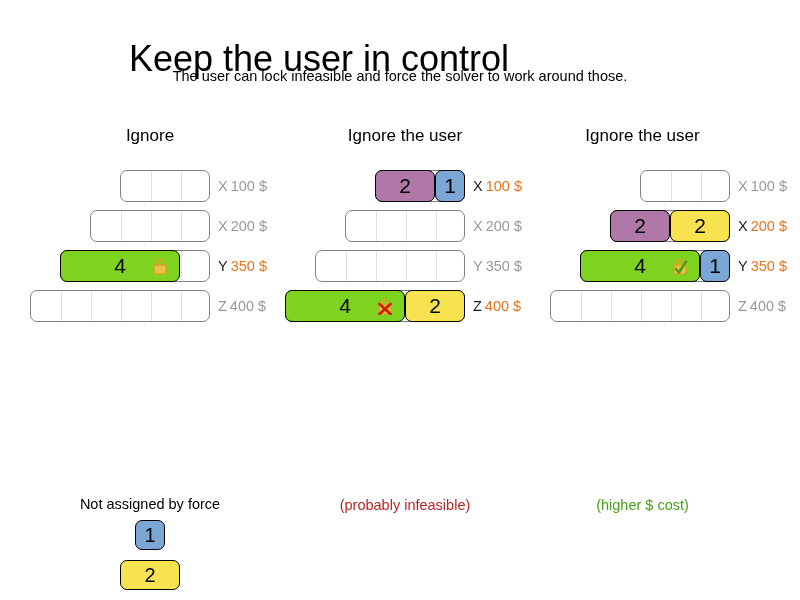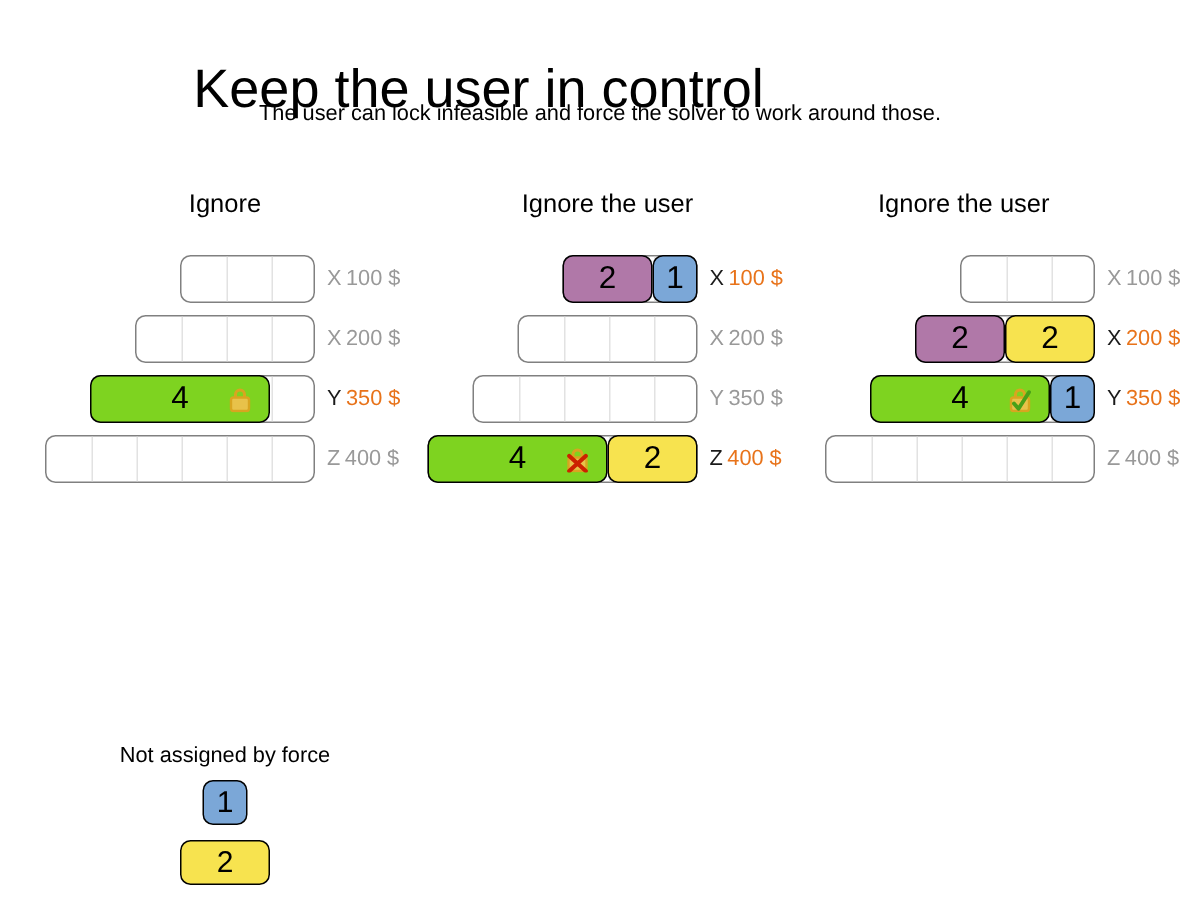--- a/index.html
+++ b/index.html
@@ -277,20 +277,21 @@
               </svg>
             </span>
           </div>
           <div class="block yellow" style="left: 150px; width: 60px;">
             <span class="val">2</span>
           </div>
           <div class="row-label active" style="left: 218px;"><span class="res">Z</span><span class="cost">400 $</span></div>
         </div>
       </div>
       <div class="caption red" style="top: 370px;">
+        <div>(probably infeasible)</div>
       </div>
     </div>
     <div class="column" style="left: 485px; width: 315px;">
       <div class="col-heading">Ignore the user</div>
       <div class="rows" style="width: 315px;">
         <div class="row" style="top: 0px; left: 0px; width: 315px;">
           <div class="track" style="left: 155px; width: 90px;">
             <div class="slot-div" style="left: 30px;"></div>
             <div class="slot-div" style="left: 60px;"></div>
           </div>
@@ -337,15 +338,16 @@
             <div class="slot-div" style="left: 30px;"></div>
             <div class="slot-div" style="left: 60px;"></div>
             <div class="slot-div" style="left: 90px;"></div>
             <div class="slot-div" style="left: 120px;"></div>
             <div class="slot-div" style="left: 150px;"></div>
           </div>
           <div class="row-label idle" style="left: 253px;"><span class="res">Z</span><span class="cost">400 $</span></div>
         </div>
       </div>
       <div class="caption green" style="top: 370px;">
+        <div>(higher $ cost)</div>
       </div>
     </div>
   </div>
 
 </body></html>

